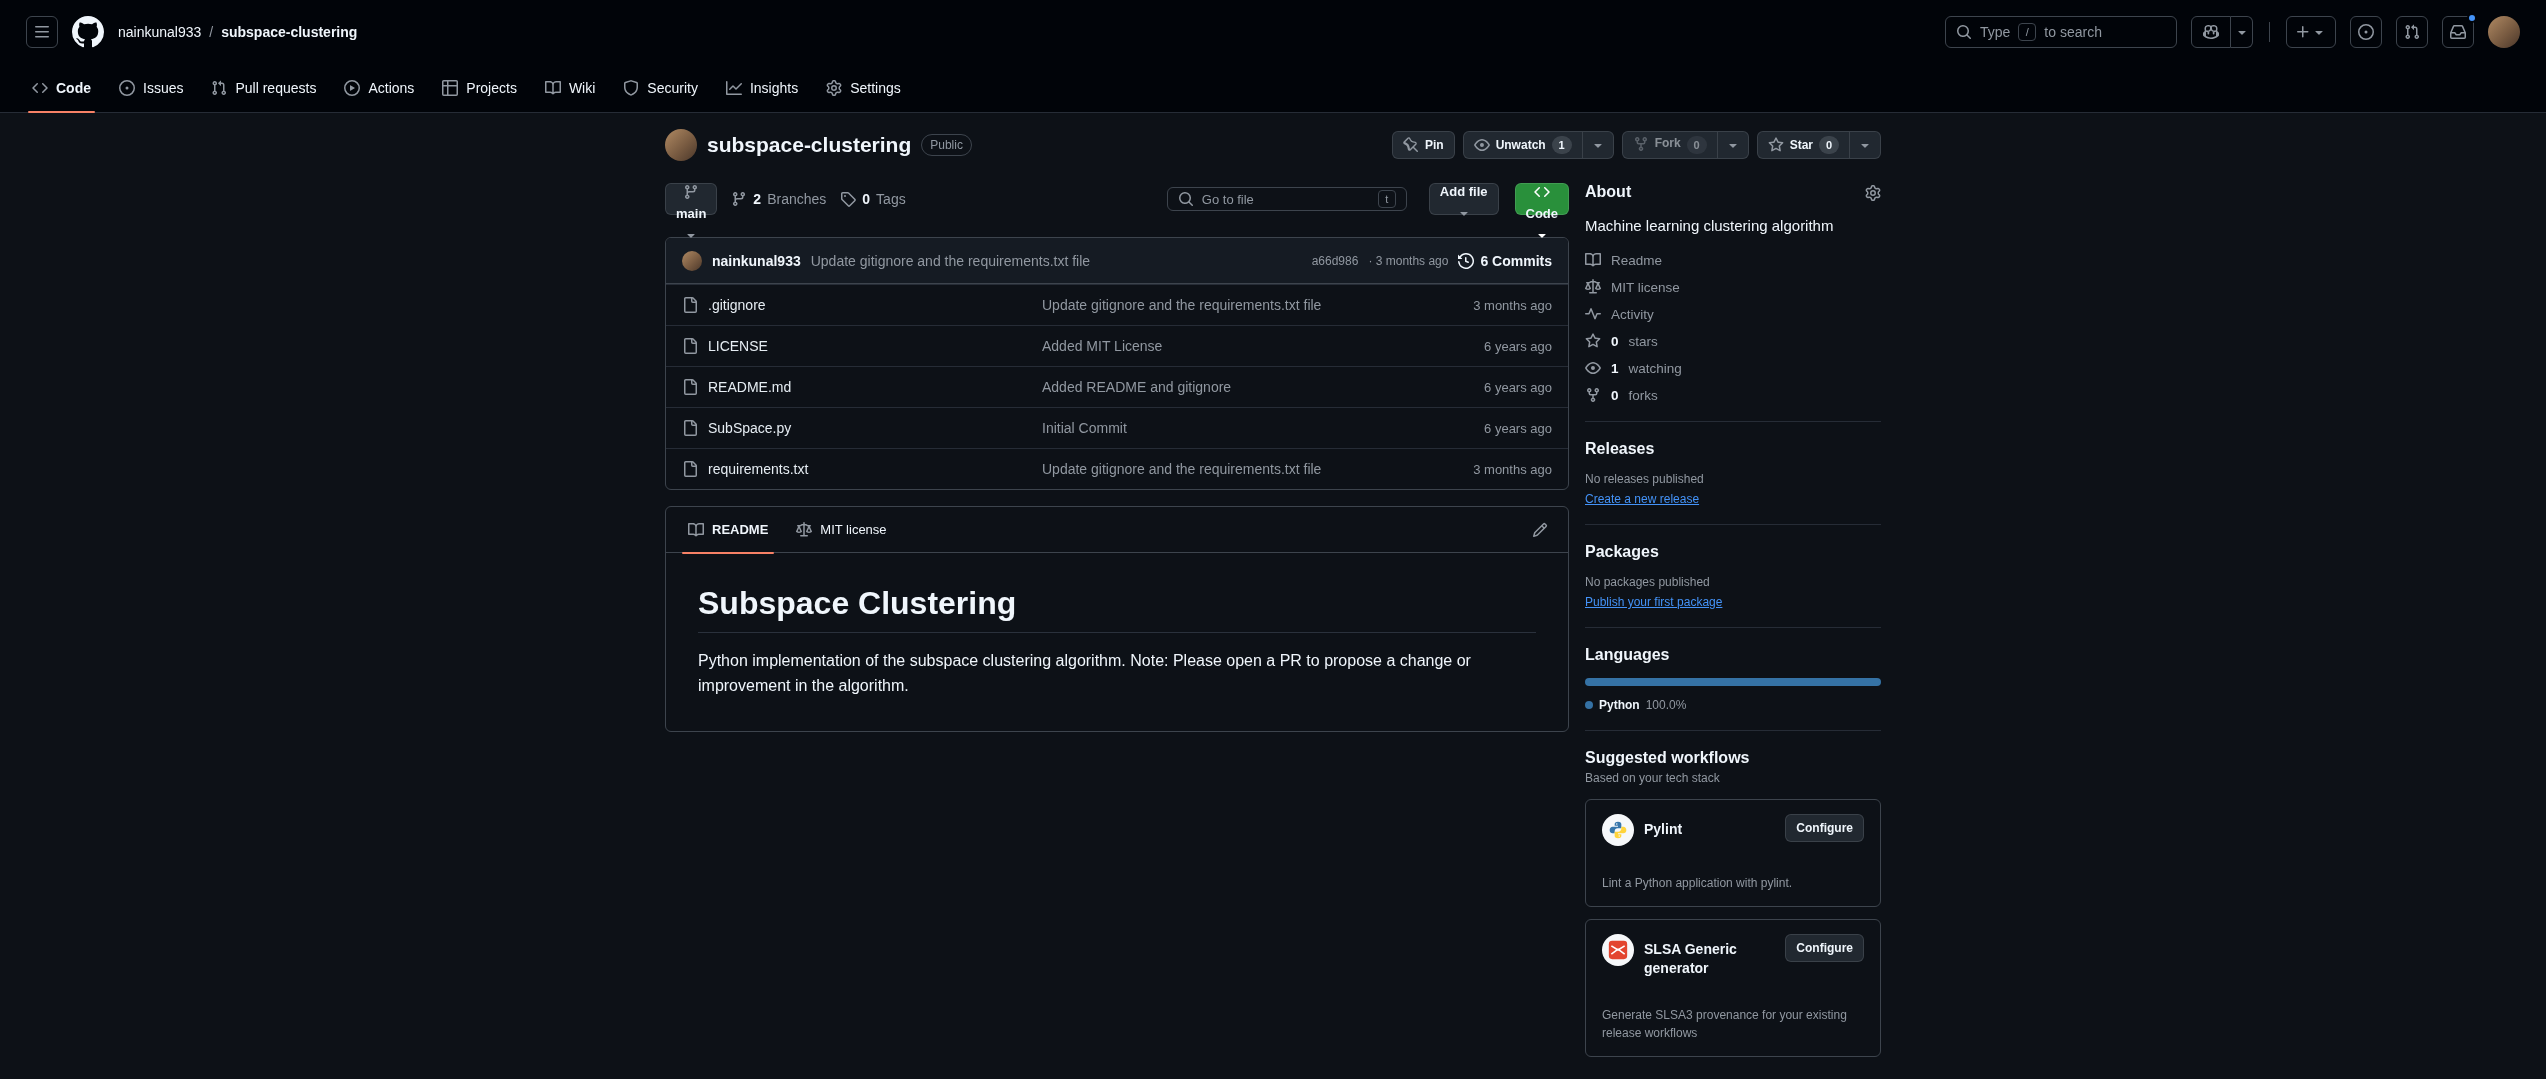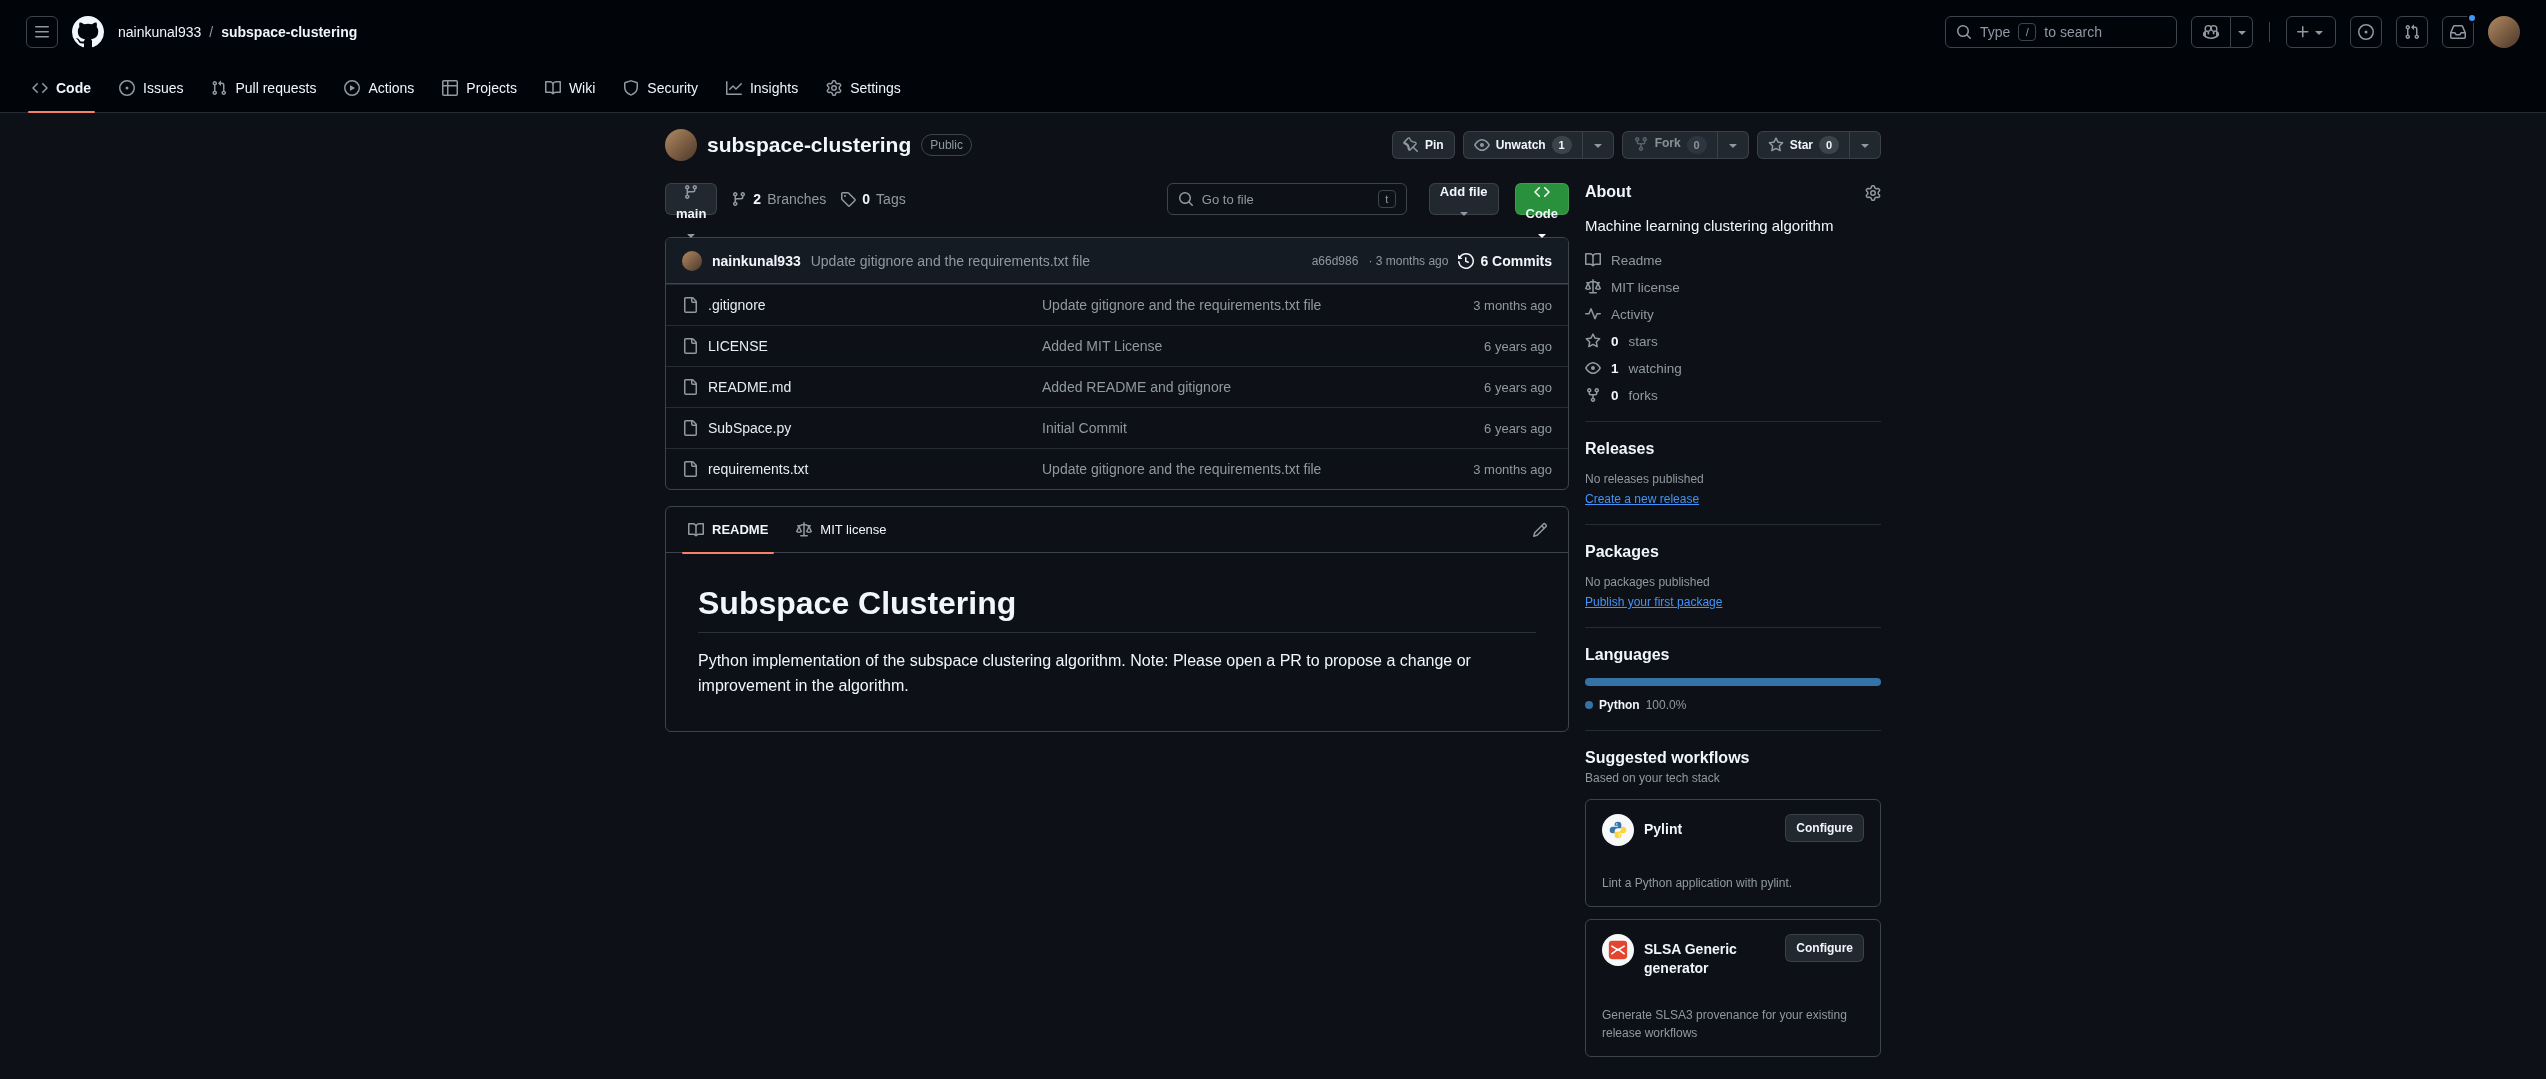--- a/index.html
+++ b/index.html
@@ -97,21 +97,21 @@
 
   
   .grid { display:grid; grid-template-columns:904px 296px; gap:16px; }
 
   
   .toolbar { display:flex; align-items:center; gap:14px; margin-bottom:22px; }
   .btn32 { height:32px; font-size:13px;flex-direction:column; }
   .stat { display:flex; align-items:center; gap:6px; color:#9198a1; font-size:14px; cursor:pointer; }
   .stat b { color:#f0f6fc; }
   .goto {
-    margin-left:auto; width:240px; height:32px; border:1px solid #3d444d;
+    margin-left:auto; width:240px; height:24px; border:1px solid #3d444d;
     border-radius:6px; display:flex; align-items:center; gap:8px; padding:0 10px;
     color:#9198a1; background:transparent;
   }
   .goto input {
     flex:1; background:transparent; border:none; outline:none; color:#f0f6fc;
     font-size:13px; font-family:inherit; min-width:0;
   }
   .goto input::placeholder { color:#9198a1; }
   .btn-green { background:#29903b; border-color:rgba(240,246,252,0.12); }
   .btn-green .oct { color:#fff; }

